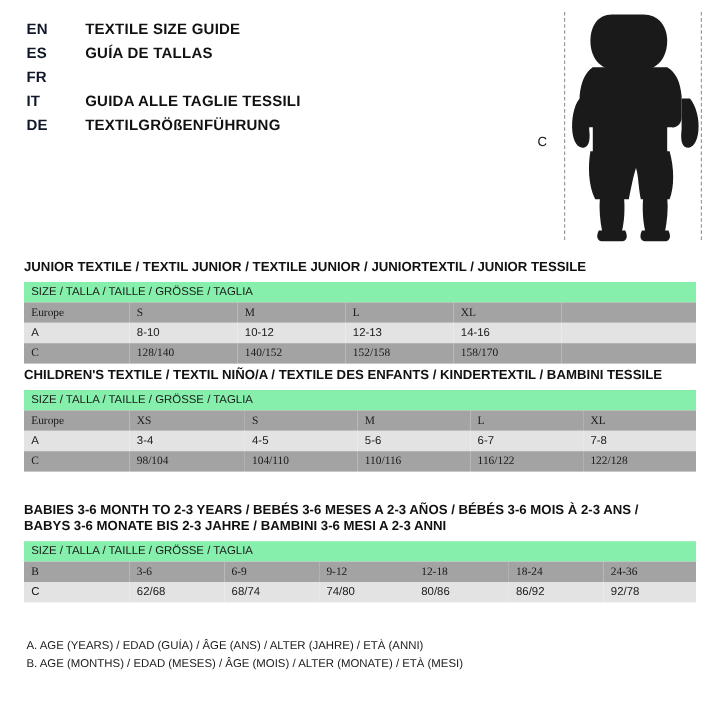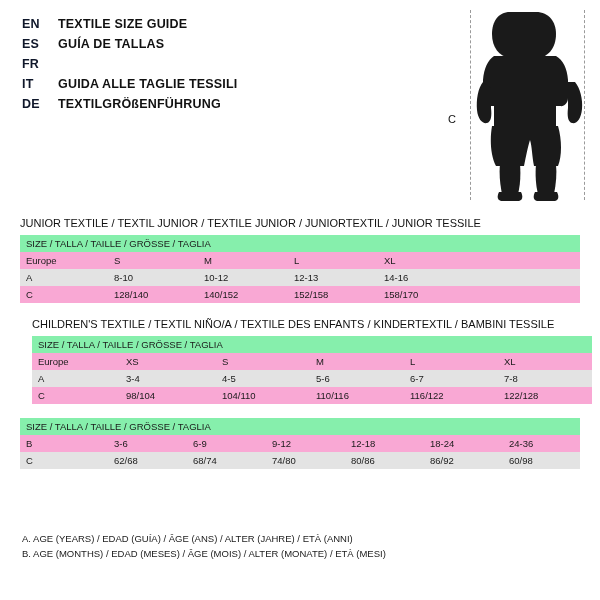--- a/index.html
+++ b/index.html
@@ -38,20 +38,21 @@
     font-size: 12.5px;
     font-weight: bold;
     color: #0f172a;
     letter-spacing: 0.2px;
   }
   .lang-title {
     font-size: 12.5px;
     font-weight: bold;
     color: #111;
     letter-spacing: 0.2px;
+    margin-left: 13px;
   }
 
   
   .figure-area {
     position: absolute;
     left: 452px;
     top: 8px;
     width: 140px;
     height: 195px;
   }
@@ -83,21 +84,21 @@
   }
 
   
   .section {
     position: absolute;
     left: 20px;
     width: 560px;
   }
   .section-title {
     font-size: 11px;
-    font-weight: normal;
+    font-weight: bold;
     color: #111;
     line-height: 14px;
     margin-bottom: 5px;
   }
   table.size {
     border-collapse: collapse;
     width: 560px;
     table-layout: fixed;
   }
   table.size td {
@@ -110,21 +111,22 @@
   tr.head td {
     background: #86efac;
     font-size: 9.5px;
     color: #1a1a1a;
     font-weight: normal;
   }
   tr.alt td {
     background: #e3e3e3;
   }
   tr.plain td {
-    background: #f9a8d4;
+    background: #a3a3a3;
+    font-family: Liberation Serif, serif;
   }
 
   
   .legend {
     position: absolute;
     left: 22px;
     width: 560px;
   }
   .legend div {
     font-size: 9.5px;
@@ -222,21 +224,21 @@
           <td>128/140</td>
           <td>140/152</td>
           <td>152/158</td>
           <td>158/170</td>
           <td></td>
         </tr>
       </tbody>
     </table>
   </div>
 
-  <div class="section" style="top:317px;margin-left:12px;">
+  <div class="section" style="top:306px;">
     <div class="section-title">CHILDREN'S TEXTILE / TEXTIL NIÑO/A / TEXTILE DES ENFANTS / KINDERTEXTIL / BAMBINI TESSILE</div>
     <table class="size">
       <colgroup>
         <col style="width:88px">
           <col style="width:96px">
           <col style="width:94px">
           <col style="width:94px">
           <col style="width:94px">
           <col style="width:94px">
       </colgroup>
@@ -266,20 +268,22 @@
           <td>104/110</td>
           <td>110/116</td>
           <td>116/122</td>
           <td>122/128</td>
         </tr>
       </tbody>
     </table>
   </div>
 
   <div class="section" style="top:418px;">
+    <div class="section-title" style="white-space:pre-line;">BABIES 3-6 MONTH TO 2-3 YEARS / BEBÉS 3-6 MESES A 2-3 AÑOS / BÉBÉS 3-6 MOIS À 2-3 ANS /
+BABYS 3-6 MONATE BIS 2-3 JAHRE / BAMBINI 3-6 MESI A 2-3 ANNI</div>
     <table class="size">
       <colgroup>
         <col style="width:88px">
           <col style="width:79px">
           <col style="width:79px">
           <col style="width:79px">
           <col style="width:79px">
           <col style="width:79px">
           <col style="width:77px">
       </colgroup>
@@ -296,21 +300,21 @@
           <td>18-24</td>
           <td>24-36</td>
         </tr>
         <tr class="alt">
           <td>C</td>
           <td>62/68</td>
           <td>68/74</td>
           <td>74/80</td>
           <td>80/86</td>
           <td>86/92</td>
-          <td>60/98</td>
+          <td>92/78</td>
         </tr>
       </tbody>
     </table>
   </div>
 
   <div class="legend" style="top:532px;">
     <div>A. AGE (YEARS) / EDAD (GUÍA) / ÂGE (ANS) / ALTER (JAHRE) / ETÀ (ANNI)</div>
     <div>B. AGE (MONTHS) / EDAD (MESES) / ÂGE (MOIS) / ALTER (MONATE) / ETÀ (MESI)</div>
   </div>
 

